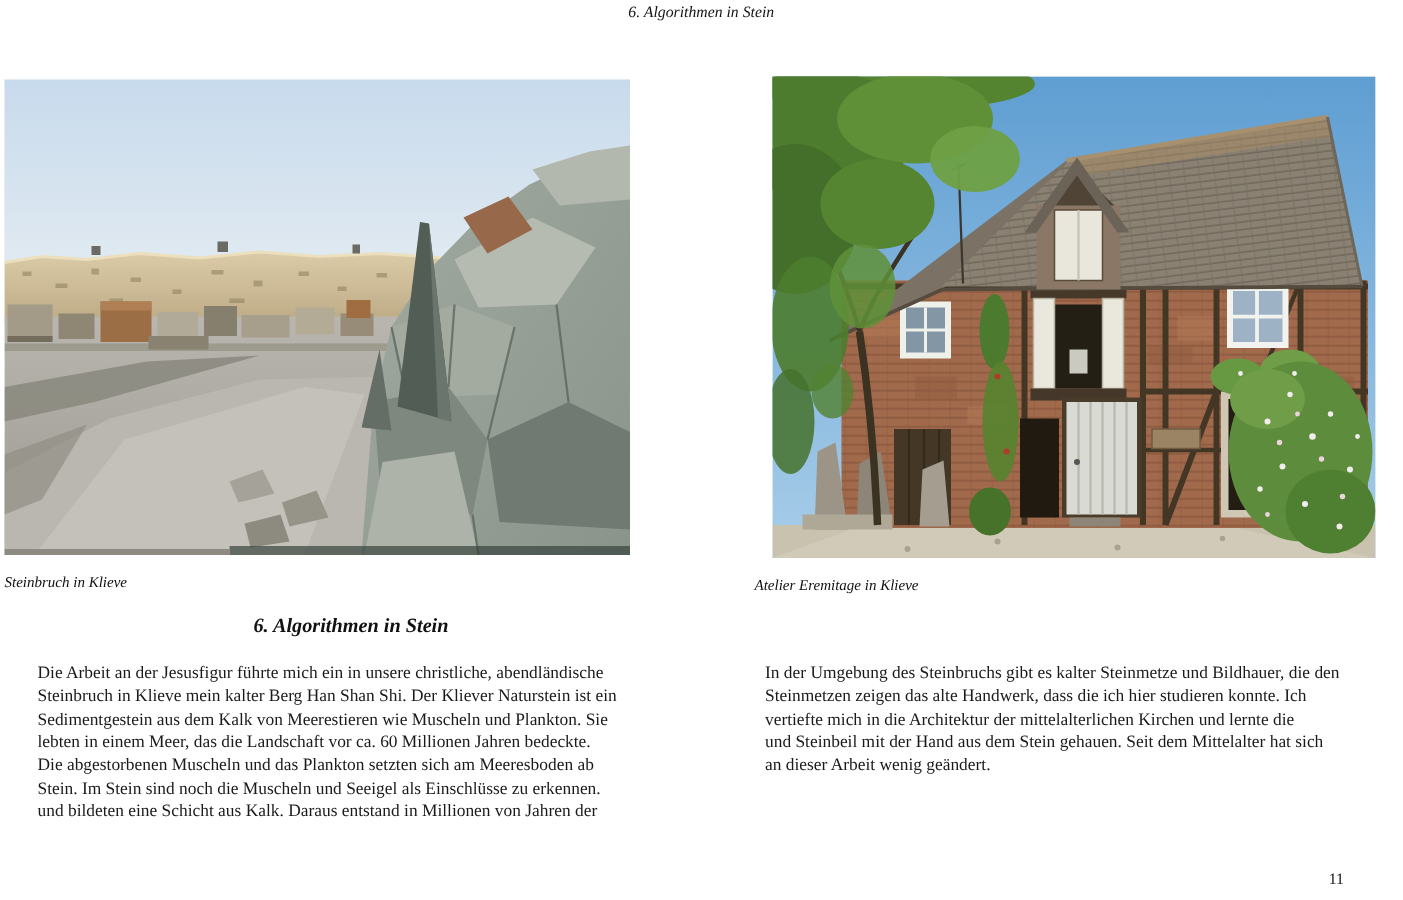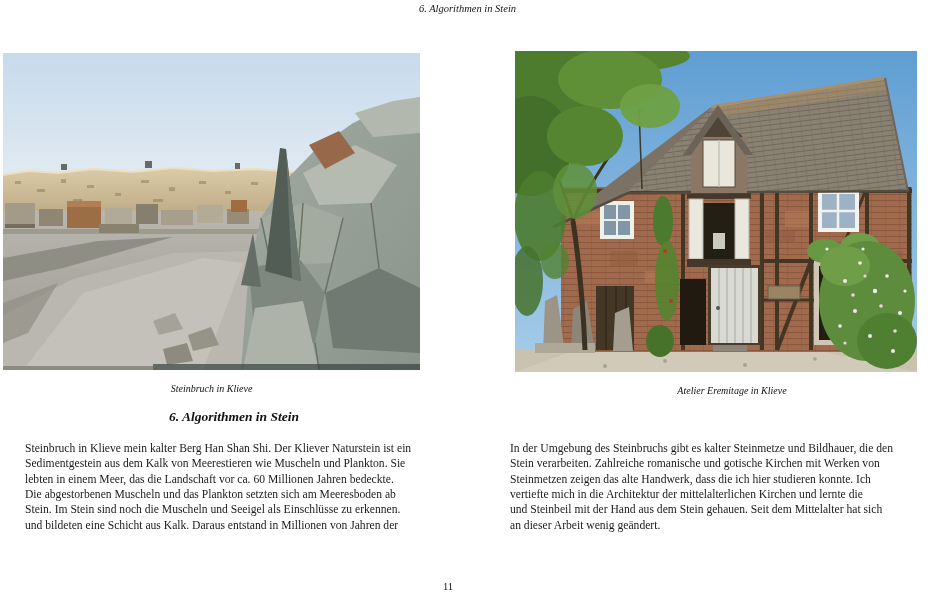--- a/index.html
+++ b/index.html
@@ -9,34 +9,34 @@
   }
   .running-header{
     position:absolute;top:3px;left:0;width:935px;text-align:center;
     font-style:italic;font-size:10.5px;color:#141414;
   }
   .photo{position:absolute;background:#dfe5e8;}
   .photo svg{display:block;}
   .photo-left{left:3px;top:53px;width:417px;height:317px;}
   .photo-right{left:515px;top:51px;width:402px;height:321px;}
   .caption{
-    position:absolute;font-style:italic;font-size:10px;text-align:center;color:#101010;
+    position:absolute;font-style:italic;font-size:10px;color:#101010;
   }
   .caption-left{left:3px;top:383px;width:417px;}
-  .caption-right{left:531px;top:385px;width:402px;}
+  .caption-right{left:503px;top:385px;width:402px;}
   .section-heading{
     position:absolute;top:409px;left:25px;width:418px;margin:0;
     text-align:center;font-style:italic;font-weight:bold;font-size:13.5px;color:#111;
   }
   .paragraph{position:absolute;top:441px;font-size:11.6px;line-height:15.35px;}
   .paragraph .line{white-space:nowrap;height:15.35px;}
   .par-left{left:25px;width:422px;}
   .par-right{left:510px;width:418px;}
   .page-number{
-    position:absolute;top:581px;left:0;width:896px;text-align:center;
+    position:absolute;top:581px;left:0;width:896px;text-align:right;
     font-size:10.5px;color:#141414;
   }
 </style>
 </head>
 <body>
 
 <div class="running-header">6. Algorithmen in Stein</div>
 
 <figure class="photo photo-left" style="margin:0;">
   <svg width="417" height="317" viewBox="0 0 417 317">
@@ -315,29 +315,29 @@
     </g>
   </svg>
 </figure>
 
 <div class="caption caption-left">Steinbruch in Klieve</div>
 <div class="caption caption-right">Atelier Eremitage in Klieve</div>
 
 <h2 class="section-heading">6. Algorithmen in Stein</h2>
 
 <div class="paragraph par-left">
+    <div class="line">Die Arbeit an der Jesusfigur führte mich ein in unsere christliche, abendländische</div>
     <div class="line">Steinbruch in Klieve mein kalter Berg Han Shan Shi. Der Kliever Naturstein ist ein</div>
     <div class="line">Sedimentgestein aus dem Kalk von Meerestieren wie Muscheln und Plankton. Sie</div>
     <div class="line">lebten in einem Meer, das die Landschaft vor ca. 60 Millionen Jahren bedeckte.</div>
     <div class="line">Die abgestorbenen Muscheln und das Plankton setzten sich am Meeresboden ab</div>
     <div class="line">Stein. Im Stein sind noch die Muscheln und Seeigel als Einschlüsse zu erkennen.</div>
     <div class="line">und bildeten eine Schicht aus Kalk. Daraus entstand in Millionen von Jahren der</div>
   </div>
 <div class="paragraph par-right">
     <div class="line">In der Umgebung des Steinbruchs gibt es kalter Steinmetze und Bildhauer, die den</div>
-    <div class="line">Stein verarbeiten. Zahlreiche romanische und gotische Kirchen mit Werken von</div>
     <div class="line">Steinmetzen zeigen das alte Handwerk, dass die ich hier studieren konnte. Ich</div>
     <div class="line">vertiefte mich in die Architektur der mittelalterlichen Kirchen und lernte die</div>
     <div class="line">und Steinbeil mit der Hand aus dem Stein gehauen. Seit dem Mittelalter hat sich</div>
     <div class="line">an dieser Arbeit wenig geändert.</div>
   </div>
 
 <div class="page-number">11</div>
 
 </body></html>

